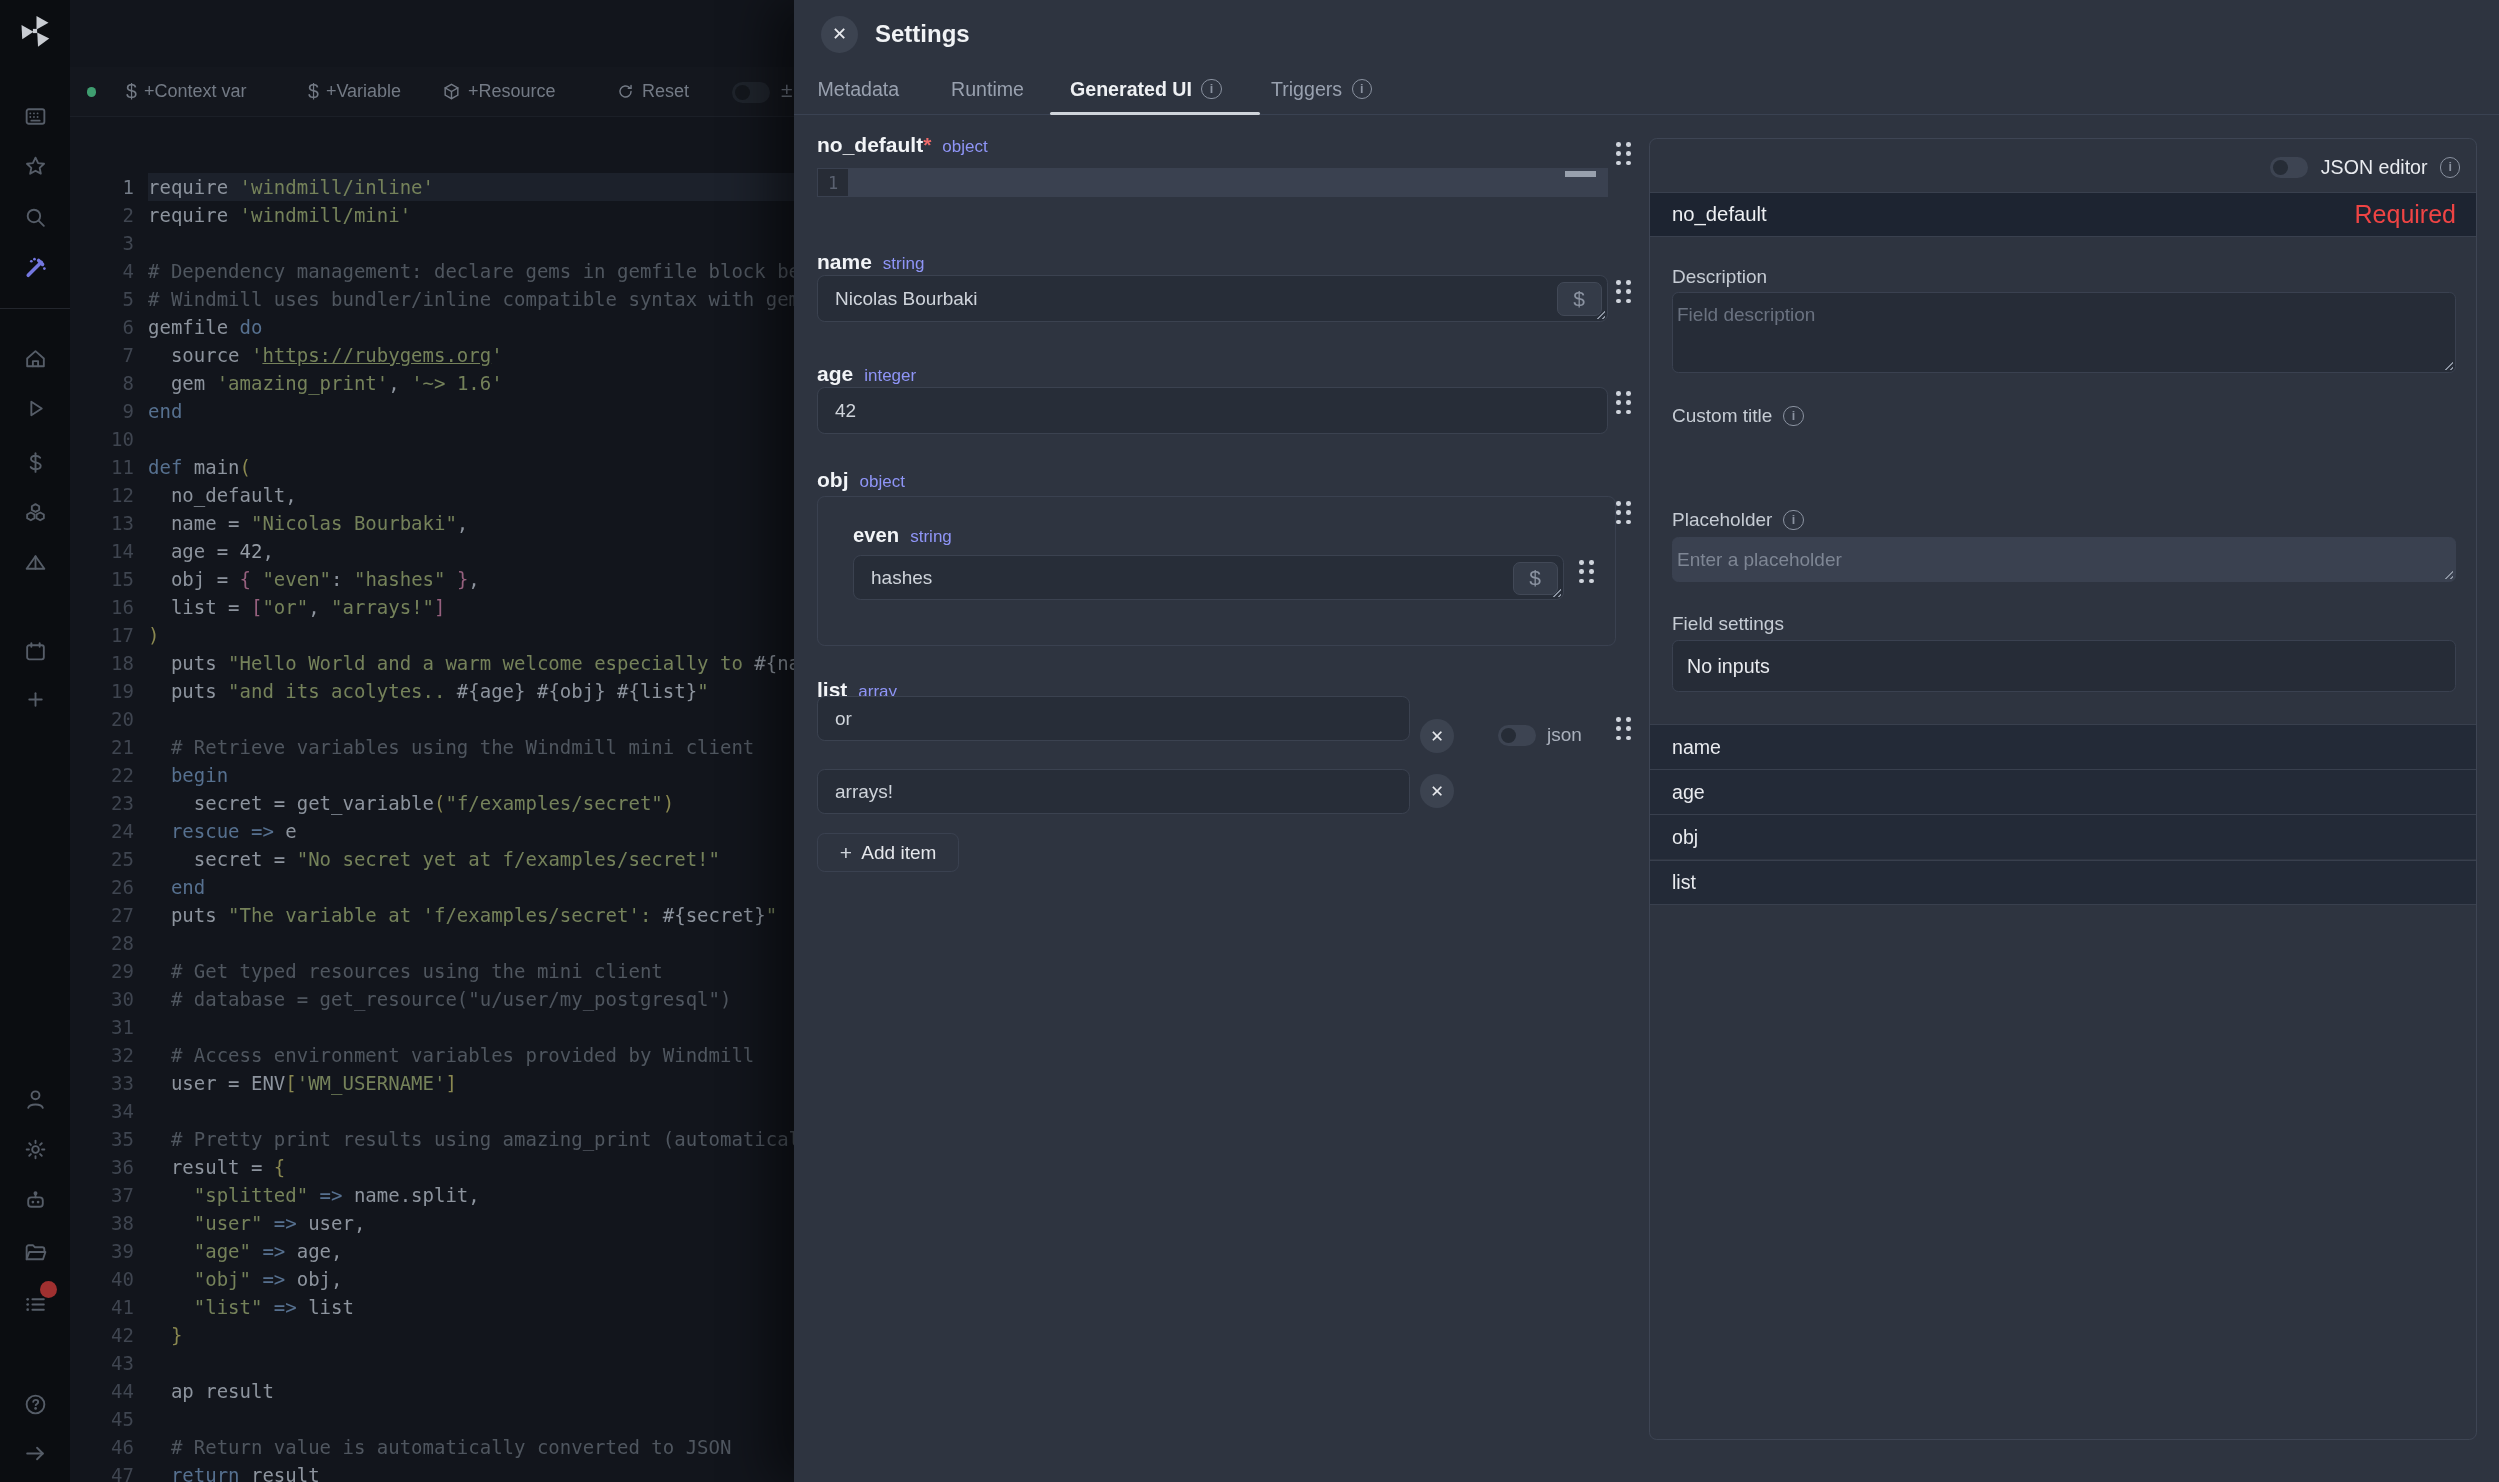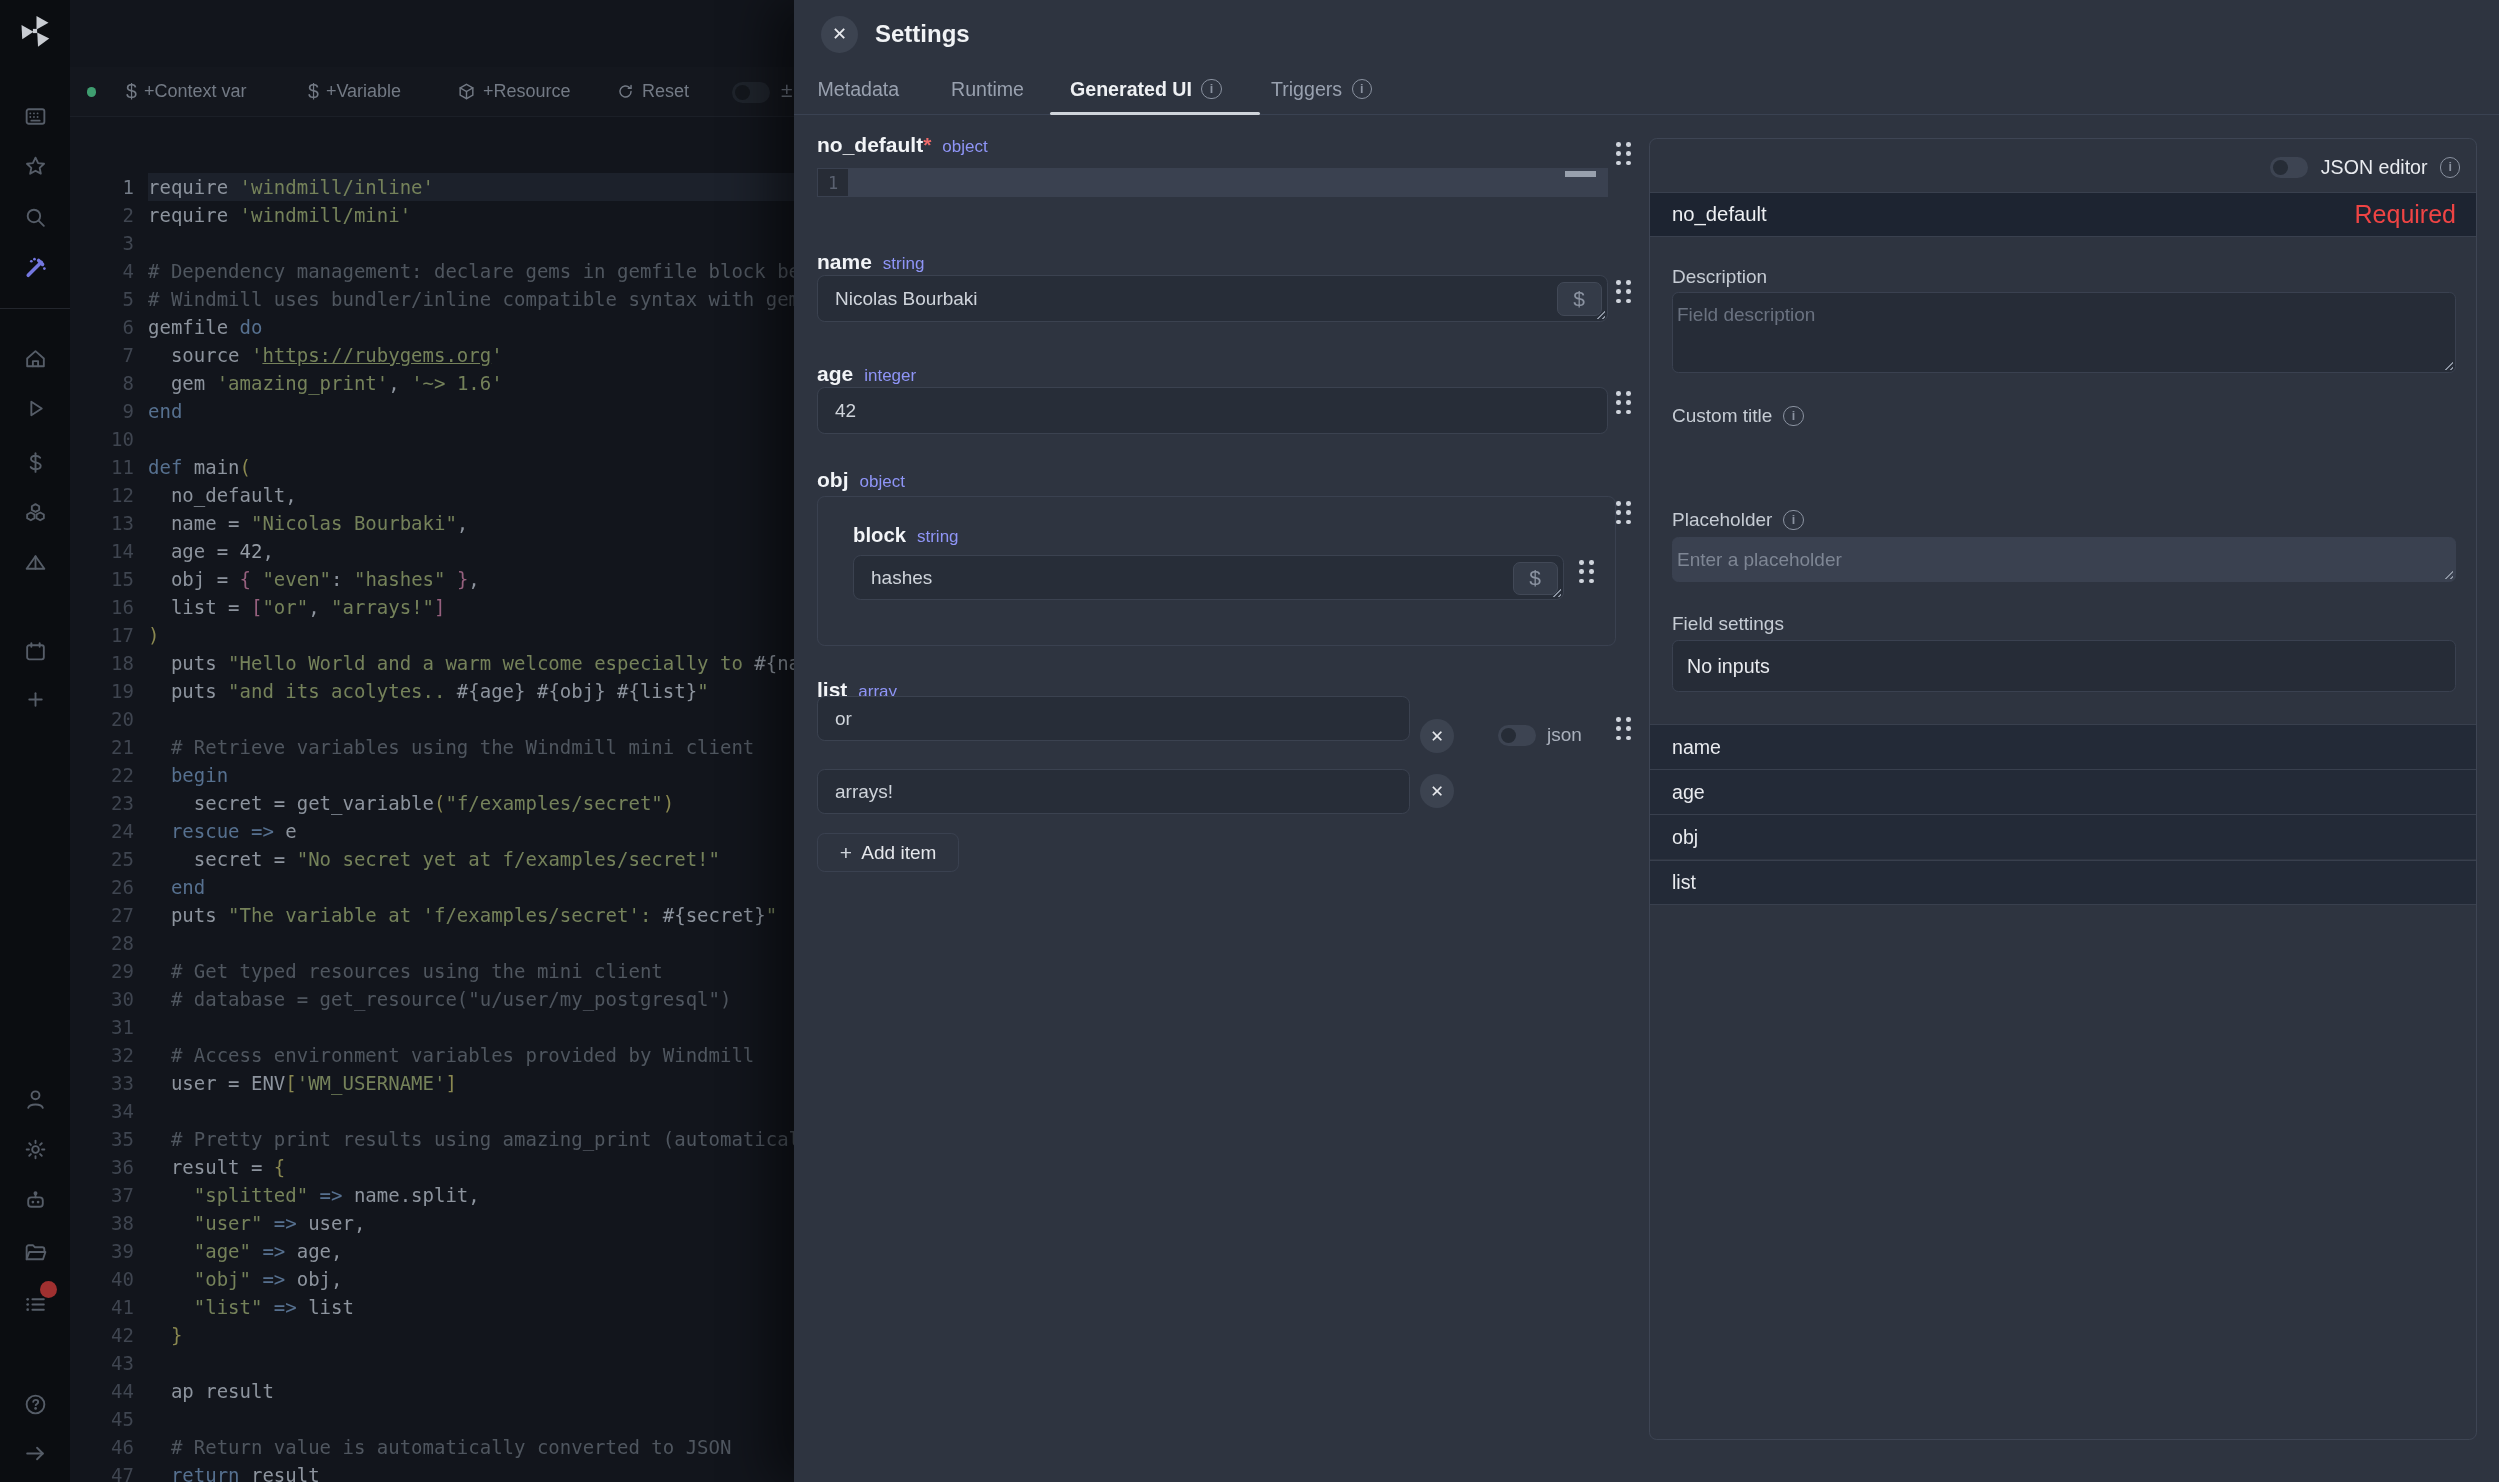--- a/index.html
+++ b/index.html
@@ -21,21 +21,21 @@
   .titlebar { position:absolute; left:0; top:0; width:724px; height:67px; background:#14171e; }
   .ruby-icon { position:absolute; left:30px; top:17px; width:30px; height:30px; }
   .title-input { position:absolute; left:75px; top:10.2px; width:579px; height:45px; border:0.8px solid #262b35; border-radius:6.3px; background:#171b23; display:flex; align-items:center; padding-left:14px; color:#6e7682; font-size:21px; }
   .toolbar { position:absolute; left:0; top:67px; width:724px; height:50px; background:#14171e; border-bottom:0.8px solid #1b1f27; display:flex; align-items:center; color:#737a85; font-size:18px; }
   .tb-dot { position:absolute; left:17px; top:20.3px; width:9.4px; height:9.4px; border-radius:50%; background:#3f9e70; }
   .tb-item { display:flex; align-items:center; gap:7px; color:#737a85; background:none; border:none; font-size:18px; font-family:inherit; cursor:pointer; }
   .tb-item svg { width:19px; height:19px; stroke:currentColor; fill:none; stroke-width:1.8; stroke-linecap:round; }
   .tb-item .dollar-glyph { font-size:19.6px; color:#737a85; }
   .tb-ctx { position:absolute; left:56px; }
   .tb-var { position:absolute; left:238px; }
-  .tb-res { position:absolute; left:387px; }
+  .tb-res { position:absolute; left:372px; }
   .tb-reset { position:absolute; left:546px; }
   .tb-toggle { position:absolute; left:662px; top:15px; width:38px; height:21px; border-radius:11px; background:#1f242c; }
   .tb-toggle::after { content:""; position:absolute; left:3.1px; top:3.1px; width:15px; height:15px; border-radius:50%; background:#14171d; }
   .tb-diff { position:absolute; left:711px; top:11px; font-size:21px; color:#6e7682; }
 
   
   .editor { position:absolute; left:0; top:117px; width:724px; height:1365px; font-family:"DejaVu Sans Mono", monospace; font-size:19px; line-height:28px; white-space:pre; }
   .cl { display:flex; height:28px; }
   .g { width:78px; padding-right:14px; text-align:right; color:#3f4550; flex:none; }
   .cc { flex:1; overflow:hidden; }
@@ -356,21 +356,21 @@
           <i></i>
           <i></i>
           <i></i>
         </div>
 
       <div class="flabel" style="top:468px">
         <span>obj</span><span class="ftype">object</span>
       </div>
       <div class="obj-box">
         <div class="flabel" style="left:35px; top:27px; font-size:20.3px">
-          <span>block</span><span class="ftype">string</span>
+          <span>even</span><span class="ftype">string</span>
         </div>
         <div class="finput" style="left:35px; top:58px; width:711px; height:45px">
           <span>hashes</span>
           <button class="dollar-btn" style="height:33px">
               <span>$</span>
             </button>
           <span class="rz"></span>
         </div>
         <div class="grip" style="left:761px; top:63px">
             <i></i>

